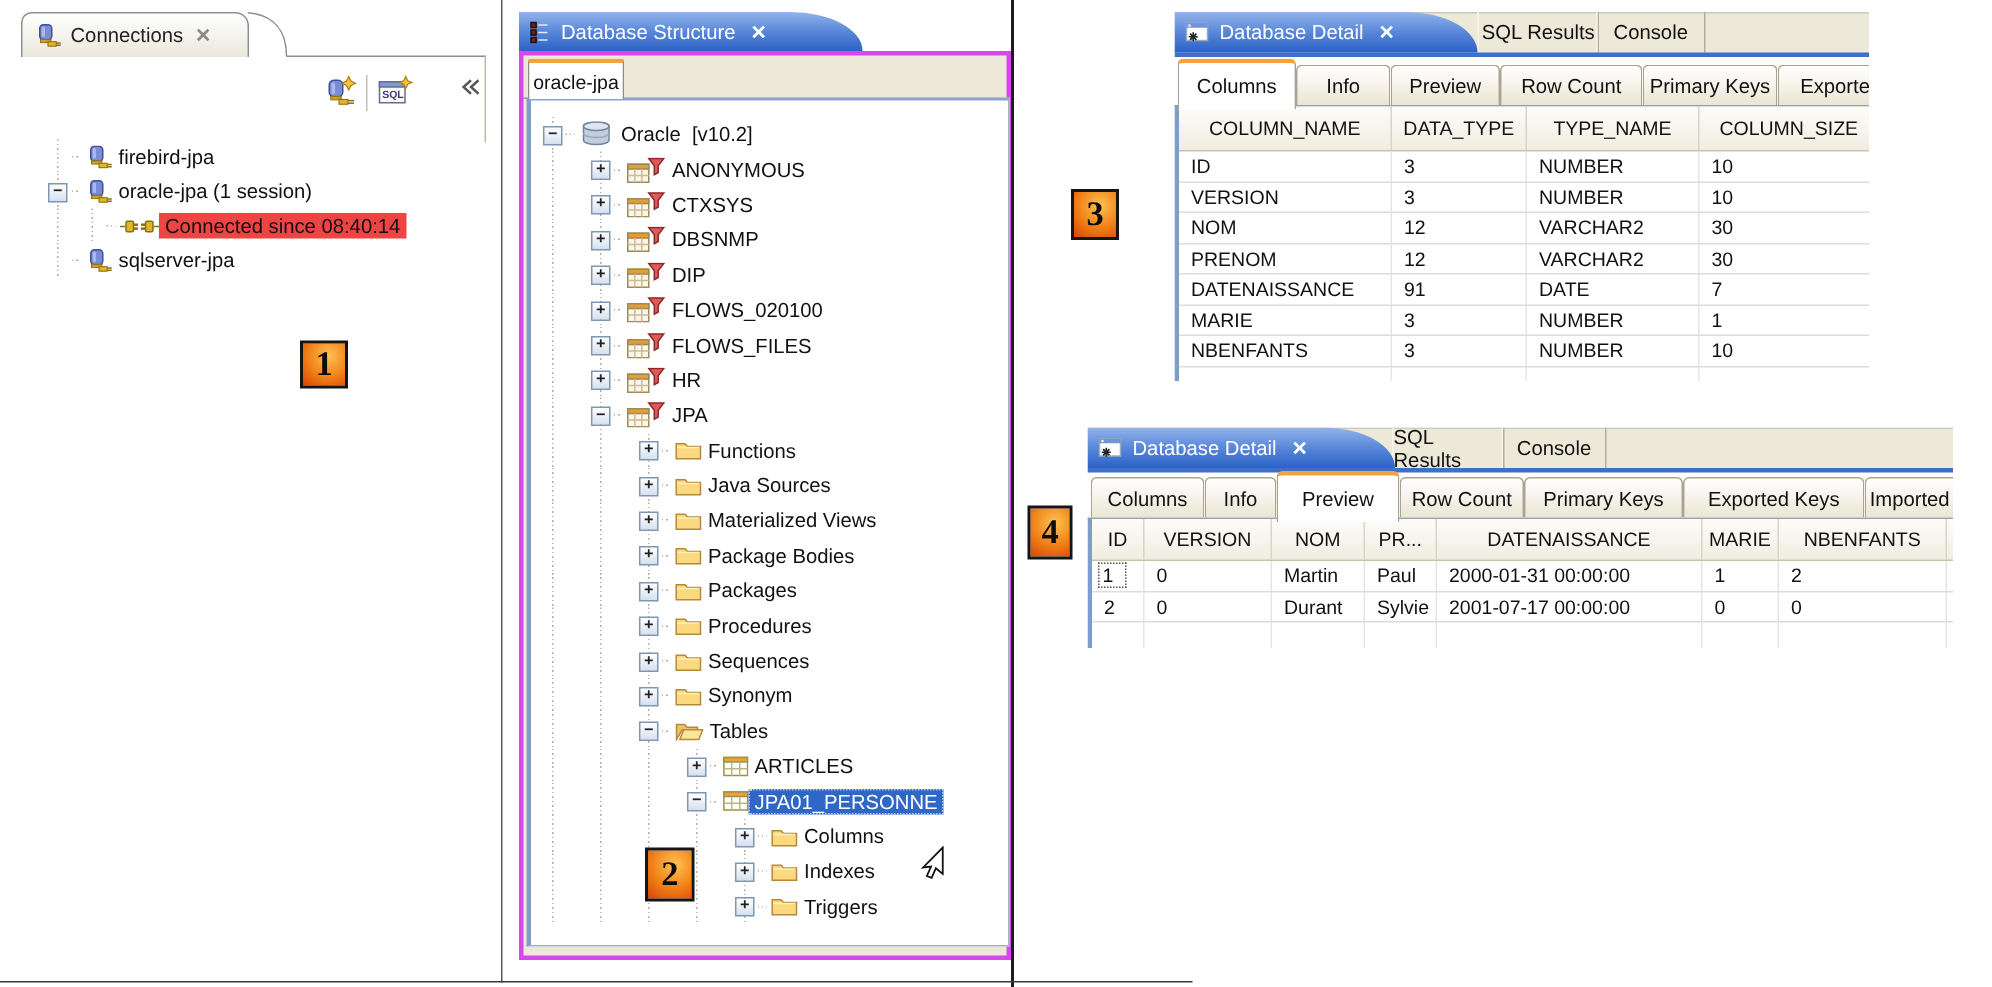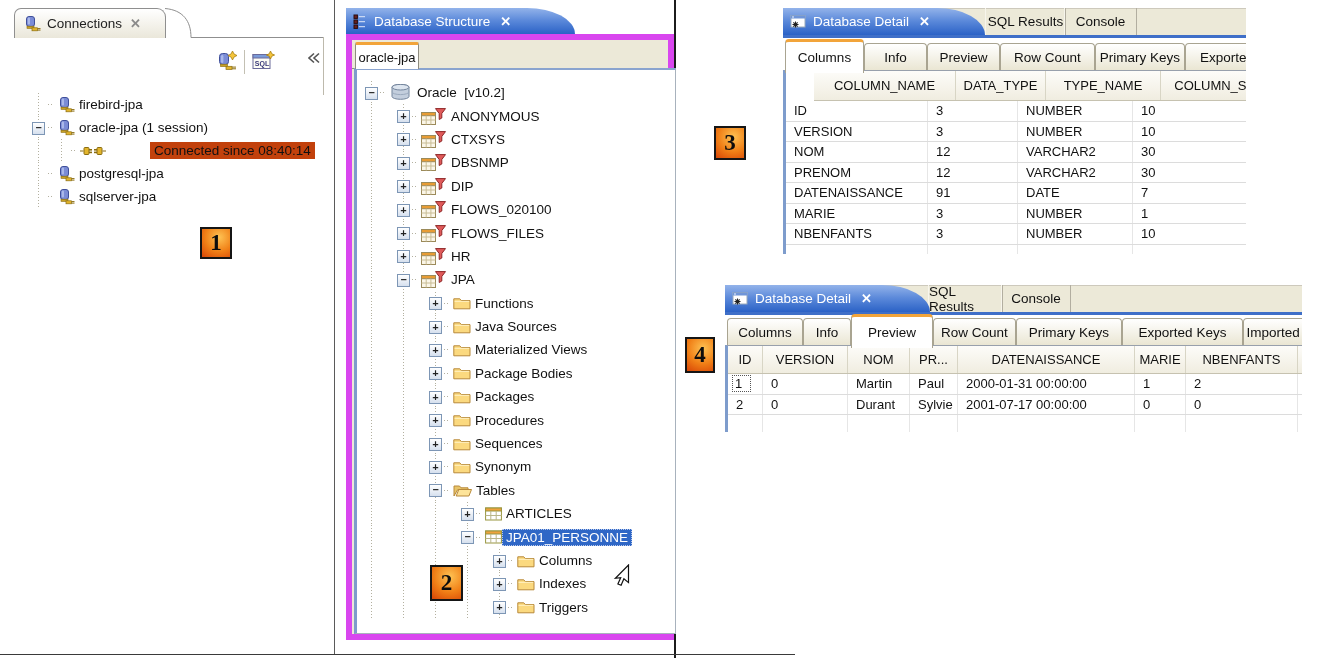--- a/index.html
+++ b/index.html
@@ -49,21 +49,21 @@
   .sp,.slot{flex:none;height:100%;position:relative;}
   .vg::before{content:"";position:absolute;left:8px;top:0;bottom:0;width:1px;
      background-image:repeating-linear-gradient(to bottom,#b3b09f 0 1px,transparent 1px 3px);}
   .exp{position:absolute;left:2px;top:50%;margin-top:-6px;width:11px;height:11px;
      border:1px solid #7d96b5;background:linear-gradient(#ffffff,#d6e0ee);
      font:bold 10px/10px "DejaVu Sans Mono",monospace;text-align:center;color:#222;z-index:1;}
   .hstub{flex:none;width:6px;height:1px;align-self:center;
      background-image:repeating-linear-gradient(to right,#b3b09f 0 1px,transparent 1px 3px);}
   .tic{flex:none;display:inline-flex;align-items:center;margin-left:3px;}
   .lbl{padding:1px 4px;font-size:13.5px;white-space:pre;}
-  .lbl.hl{background:#c2410c;margin-left:44px;}
+  .lbl.hl{background:#ef4444;}
   .lbl.sel{background:#2f67c6;color:#fff;outline:1px dotted #b9c9ec;outline-offset:-1px;}
 
   
   #conn-view{left:12px;top:8px;width:322px;height:276px;}
   #conn-tab{position:absolute;left:2px;top:0;width:152px;height:30px;display:flex;align-items:center;
      padding:0 8px;box-sizing:border-box;border:1px solid #8f8f8f;border-bottom:none;
      border-radius:7px 9px 0 0;background:linear-gradient(#ffffff,#eae7da);font-size:13.5px;color:#222;}
   #conn-tab .ic{margin-right:6px;display:inline-flex;}
   #conn-curve{position:absolute;left:153px;top:0;}
   #conn-topline{position:absolute;left:179px;top:29px;width:133px;height:1px;background:#8f8f8f;}
@@ -71,21 +71,21 @@
   #conn-toolbar{position:absolute;left:0;top:36px;width:312px;height:38px;}
   #conn-toolbar .tbi{position:absolute;top:6px;display:inline-flex;}
   #conn-tbsep{position:absolute;left:232px;top:6px;width:1px;height:24px;background:#c3c0b3;}
   #conn-tree{position:absolute;left:18px;top:85px;}
   #conn-tree .trw{height:23px;}
 
   
   #struct-view{left:346px;top:8px;width:328px;height:632px;}
   #struct-title{width:222px;height:26px;border-top-right-radius:48px 26px;}
   #struct-content{position:absolute;left:0;top:26px;width:328px;height:606px;background:#ece9d8;
-     border:6px solid #d946ef;box-sizing:border-box;}
+     border:3px solid #d946ef;box-sizing:border-box;}
   .edstrip{position:absolute;left:0;top:0;width:100%;height:28px;border-bottom:1px solid #8f8c80;}
   .edtab{position:absolute;left:3px;top:2px;width:64px;height:27px;background:#fff;
      border:1px solid #8f8c80;border-bottom:none;border-top:3px solid #f2a43a;
      border-radius:2px 2px 0 0;z-index:2;display:flex;align-items:center;justify-content:center;
      font-size:13px;box-sizing:border-box;}
   #db-treebox{position:absolute;left:2px;top:28px;width:322px;height:566px;background:#fff;
      border:1px solid #a8b2bd;border-top:2px solid #8aa4cf;border-left:3px solid #7e9ccc;
      box-sizing:border-box;overflow:hidden;}
   #db-tree{position:absolute;left:6px;top:11px;}
   #db-tree .trw{height:23.4px;}
@@ -217,35 +217,20 @@
           <span class="tic">
             <svg width="18" height="16" viewBox="0 0 18 16">
               <rect x="3.5" y="0.5" width="8" height="10" rx="2.5" fill="#7b8cd6" stroke="#3f4f9a"></rect>
               <rect x="4.8" y="1.6" width="2.2" height="7" rx="1" fill="#aab8ea"></rect>
               <rect x="4" y="10.2" width="7" height="2.2" fill="#c9a227" stroke="#8a6d12" stroke-width="0.6"></rect>
               <rect x="9" y="11.8" width="5.5" height="3" fill="#e3b52c" stroke="#8a6d12" stroke-width="0.7"></rect>
               <line x1="14.5" y1="12.6" x2="17.5" y2="12.6" stroke="#8a6d12"></line>
               <line x1="14.5" y1="14.1" x2="17.5" y2="14.1" stroke="#8a6d12"></line>
             </svg>
           </span>
-          <span class="lbl">postgresql-jpa</span>
-        </div>
-        <div class="trw" style="height: 23px;">
-          <span class="slot vg" style="width: 18px;"></span>
-          <span class="hstub"></span>
-          <span class="tic">
-            <svg width="18" height="16" viewBox="0 0 18 16">
-              <rect x="3.5" y="0.5" width="8" height="10" rx="2.5" fill="#7b8cd6" stroke="#3f4f9a"></rect>
-              <rect x="4.8" y="1.6" width="2.2" height="7" rx="1" fill="#aab8ea"></rect>
-              <rect x="4" y="10.2" width="7" height="2.2" fill="#c9a227" stroke="#8a6d12" stroke-width="0.6"></rect>
-              <rect x="9" y="11.8" width="5.5" height="3" fill="#e3b52c" stroke="#8a6d12" stroke-width="0.7"></rect>
-              <line x1="14.5" y1="12.6" x2="17.5" y2="12.6" stroke="#8a6d12"></line>
-              <line x1="14.5" y1="14.1" x2="17.5" y2="14.1" stroke="#8a6d12"></line>
-            </svg>
-          </span>
           <span class="lbl">sqlserver-jpa</span>
         </div>
       </div>
   </section>
 
   <section class="abs" id="struct-view">
     <div class="bluetab" id="struct-title">
       <span class="ic">
           <svg width="15" height="15" viewBox="0 0 15 15">
             <rect x="1" y="1" width="3.4" height="3.4" fill="#6b2020" stroke="#2a0d0d"></rect>
@@ -674,21 +659,21 @@
       <div class="vtab" style="left: 202px; width: 79px;">SQL Results</div>
       <div class="vtab" style="left: 281px; width: 71px;">Console</div>
       <div class="blunder" style="left: 0px; top: 27px; width: 463px;"></div>
       <div class="stab active" style="left: 2px; width: 77px; top: 31px; height: 31px;">Columns</div>
       <div class="stab" style="left: 81px; width: 61px; top: 35px; height: 26px;">Info</div>
       <div class="stab" style="left: 144px; width: 71px; top: 35px; height: 26px;">Preview</div>
       <div class="stab" style="left: 217px; width: 93px; top: 35px; height: 26px;">Row Count</div>
       <div class="stab" style="left: 312px; width: 88px; top: 35px; height: 26px;">Primary Keys</div>
       <div class="stab" style="left: 402px; width: 116px; top: 35px; height: 26px;">Exported Keys</div>
       <div class="dtable" style="left: 0px; top: 62px; width: 463px; height: 184px;">
-        <div class="dhead" style="height: 29px; margin-left: 28px;">
+        <div class="dhead" style="height: 29px;">
           <div class="dhc" style="width: 142px; height: 29px;">COLUMN_NAME</div>
           <div class="dhc" style="width: 90px; height: 29px;">DATA_TYPE</div>
           <div class="dhc" style="width: 115px; height: 29px;">TYPE_NAME</div>
           <div class="dhc" style="width: 120px; height: 29px;">COLUMN_SIZE</div>
         </div>
         <div class="drow" style="height: 20.5px;">
           <div class="dc" style="width: 142px;">ID</div>
           <div class="dc" style="width: 90px;">3</div>
           <div class="dc" style="width: 115px;">NUMBER</div>
           <div class="dc" style="width: 120px;">10</div>

